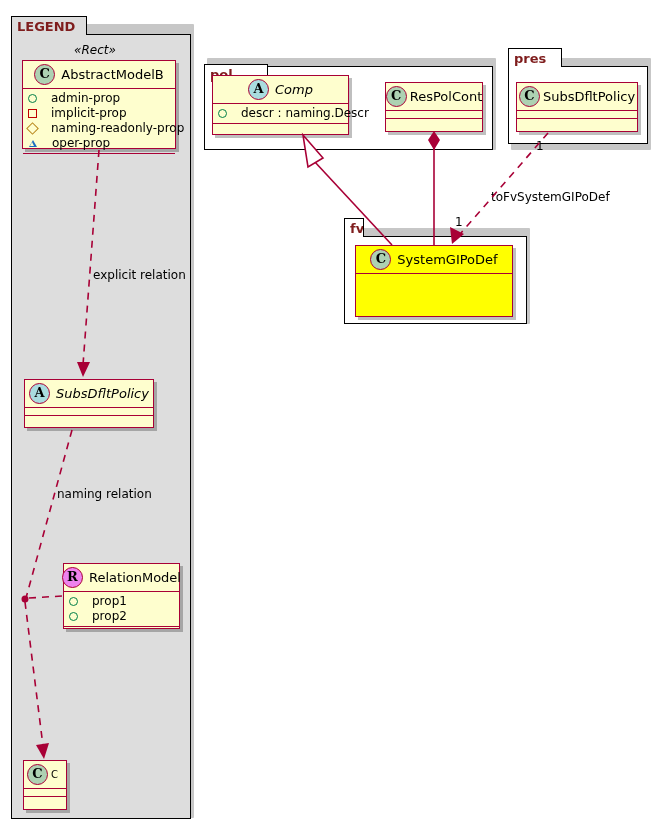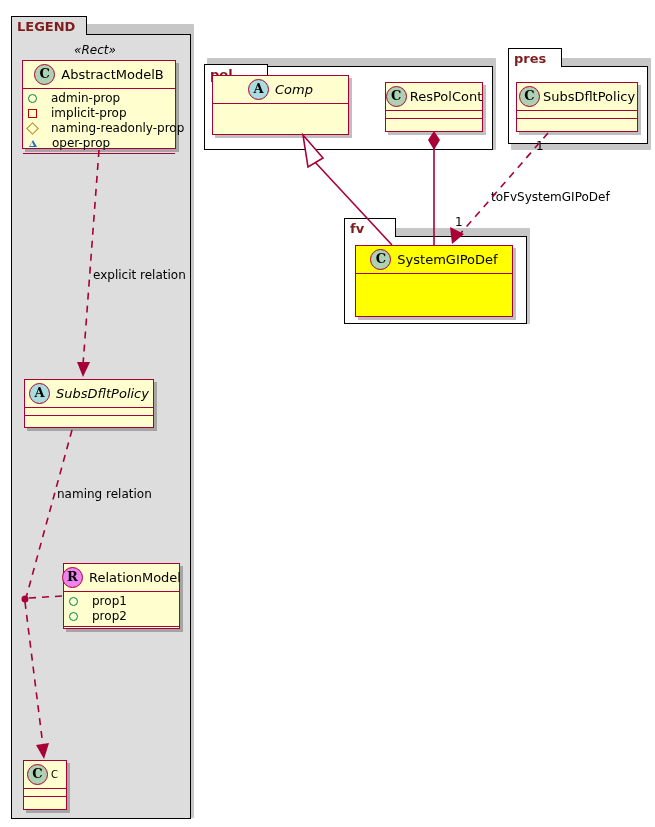--- a/index.html
+++ b/index.html
@@ -271,20 +271,26 @@
   <div class="pkg-tab white-tab" style="left:204px; top:64px; width:64px; height:19px;">
     <span>pol</span>
   </div>
 
   <div class="cls-shadow" style="left:215px; top:78px; width:137px; height:60px;"></div>
   <div class="cls" style="left:212px; top:75px; width:137px; height:60px;">
     <div class="cls-title">
       <span class="badge badge-A">A</span>
       <span class="name abstract">Comp</span>
     </div>
+    <div class="cls-compartment">
+      <div class="member">
+        <span class="glyph g-circle"></span>
+        <span>descr : naming.Descr</span>
+      </div>
+    </div>
     <div class="cls-compartment empty last"></div>
   </div>
 
   <div class="cls-shadow" style="left:388px; top:85px; width:98px; height:50px;"></div>
   <div class="cls" style="left:385px; top:82px; width:98px; height:50px;">
     <div class="cls-title" style="gap:3px;padding:3px 4px;">
       <span class="badge badge-C">C</span>
       <span class="name">ResPolCont</span>
     </div>
     <div class="cls-compartment empty"></div>
@@ -302,21 +308,21 @@
     <div class="cls-title" style="gap:3px;padding:3px 4px;">
       <span class="badge badge-C">C</span>
       <span class="name">SubsDfltPolicy</span>
     </div>
     <div class="cls-compartment empty"></div>
     <div class="cls-compartment empty last"></div>
   </div>
 
   <div class="pkg-shadow" style="left:347px; top:228px; width:183px; height:96px;"></div>
   <div class="pkg" style="left:344px; top:236px; width:183px; height:88px;"></div>
-  <div class="pkg-tab white-tab" style="left:344px; top:218px; width:52px; height:19px;">
+  <div class="pkg-tab white-tab" style="left:344px; top:218px; width:20px; height:19px;">
     <span>fv</span>
   </div>
 
   <div class="cls-shadow" style="left:358px; top:248px; width:158px; height:72px;"></div>
   <div class="cls highlight" style="left:355px; top:245px; width:158px; height:72px;">
     <div class="cls-title">
       <span class="badge badge-C">C</span>
       <span class="name">SystemGIPoDef</span>
     </div>
     <div class="cls-compartment empty last"></div>

